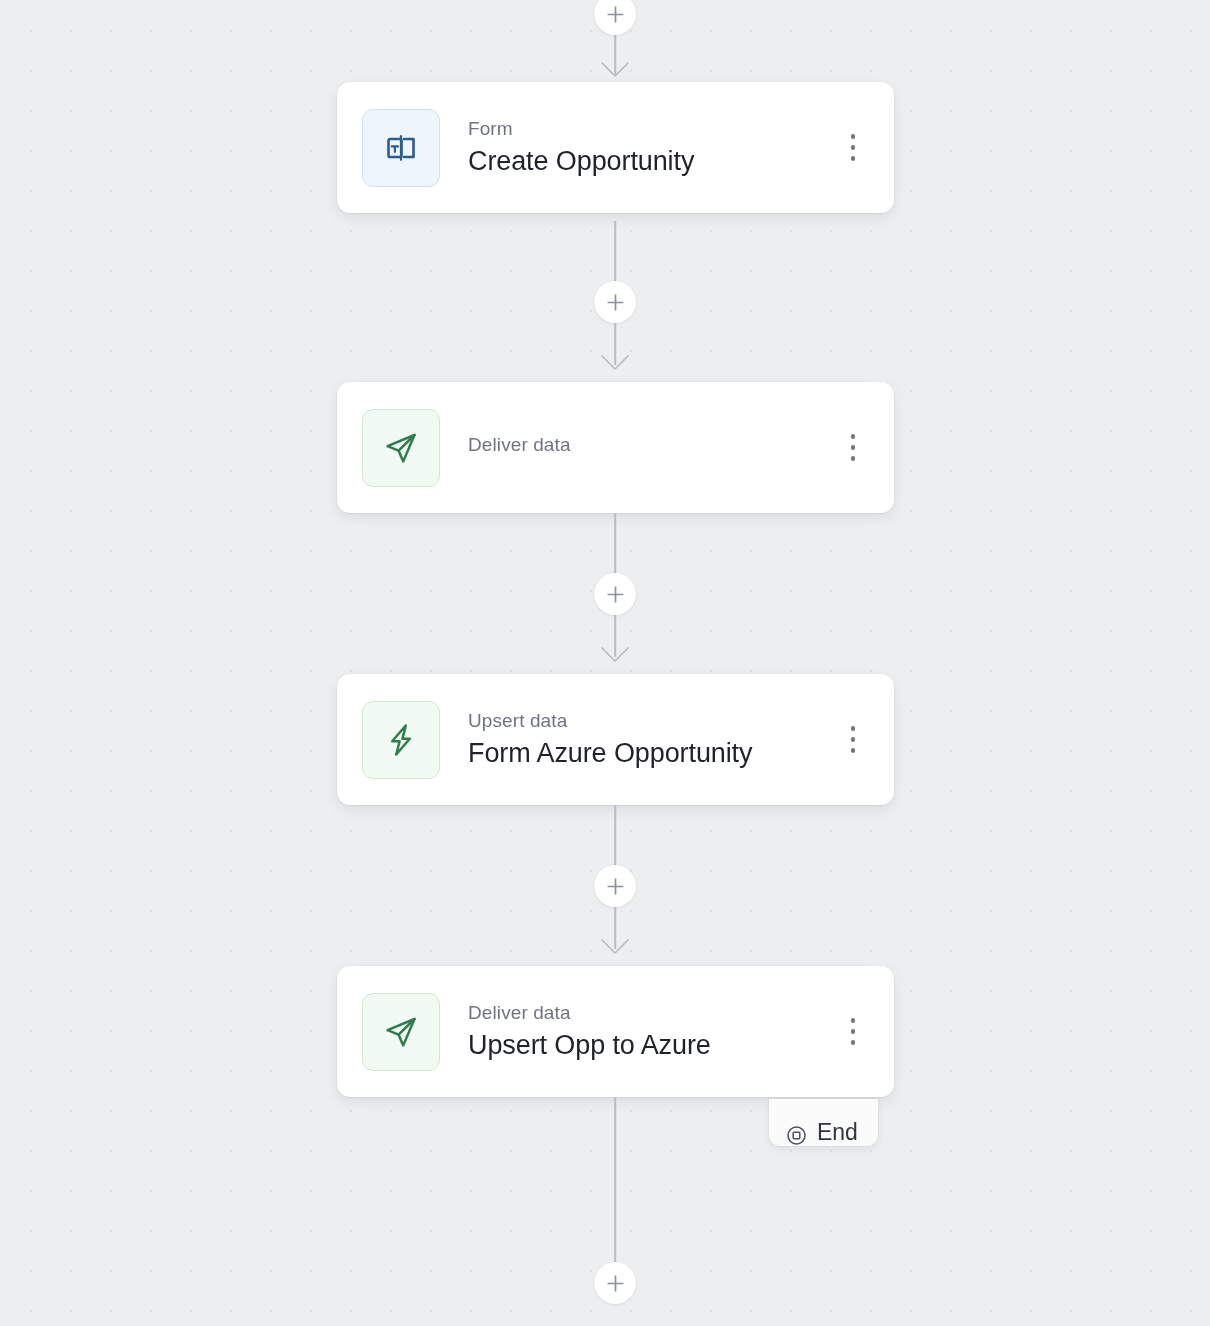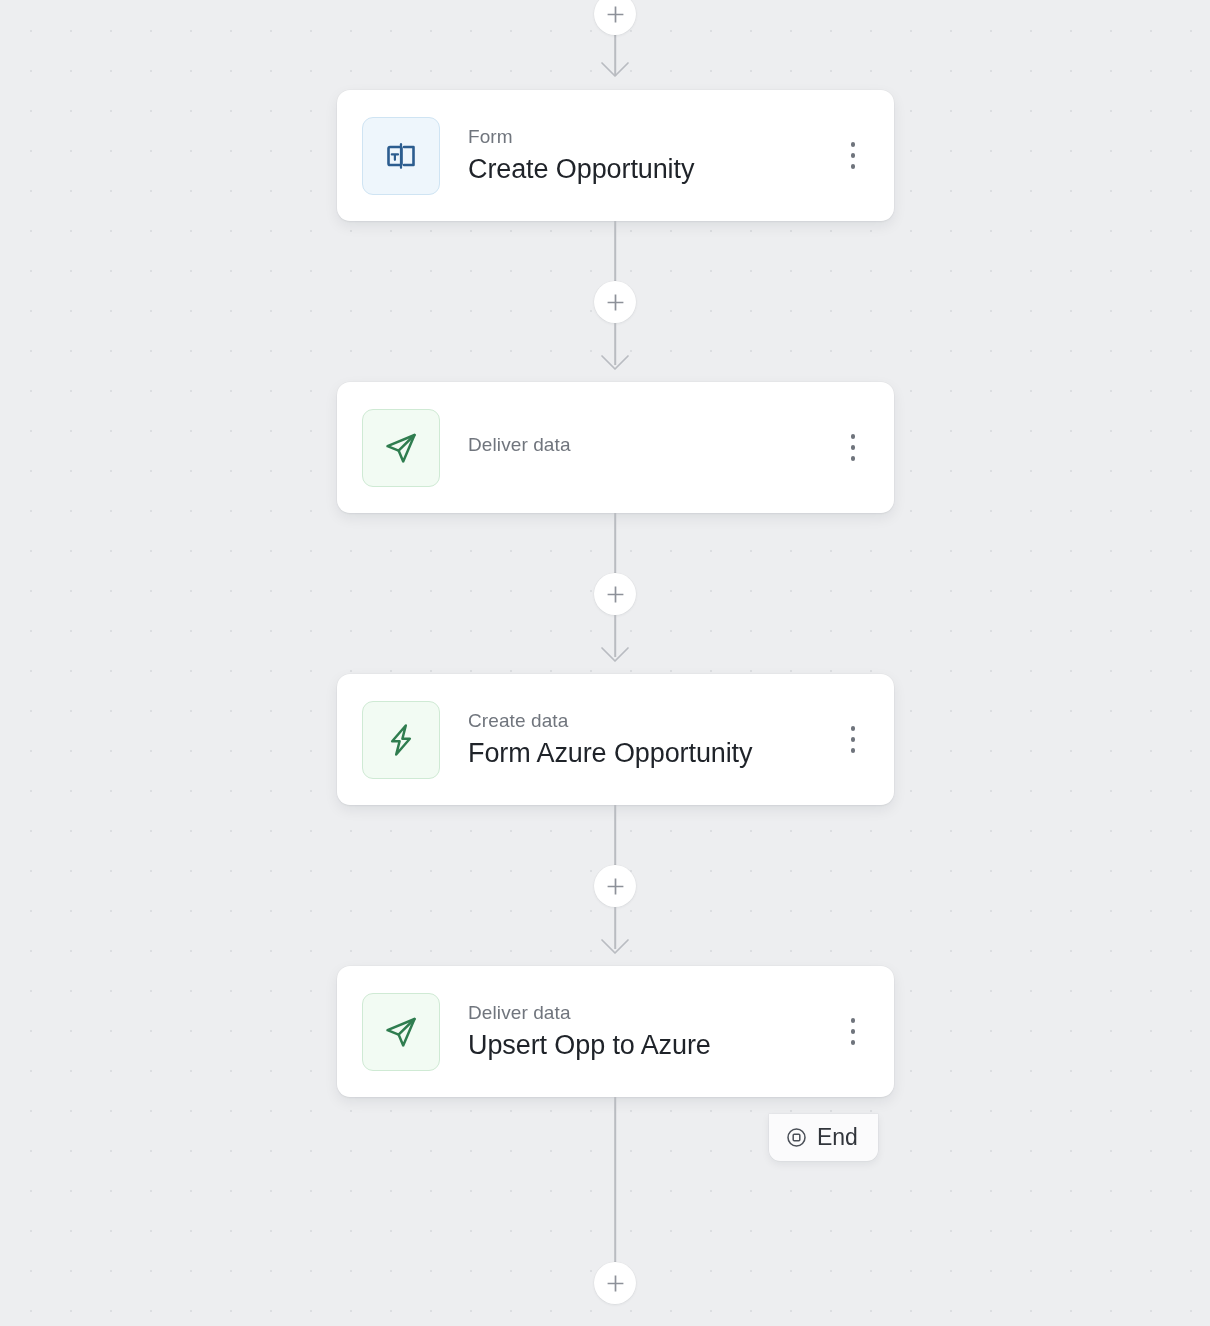--- a/index.html
+++ b/index.html
@@ -129,30 +129,29 @@
     width: 4.6px;
     height: 4.6px;
     border-radius: 50%;
     background: #6f747c;
   }
 
   
   .end-badge {
     position: absolute;
     display: flex;
-    align-items: center;
+    align-items: flex-end;
     gap: 10px;
     height: 47px;
     padding: 0 20px 0 17px;
     background: #fbfbfc;
     border-radius: 0 0 11px 11px;
     box-shadow: 0 3px 8px rgba(16,24,40,0.07),
                 0 0 0 0.5px rgba(16,24,40,0.05);
     cursor: pointer;
-    margin-top: 15px;
   }
   .end-badge .end-label {
     font-size: 23px;
     color: #31353b;
     letter-spacing: -0.1px;
   }
   .end-badge svg { display: block; }
 </style>
 </head>
 <body>
@@ -164,21 +163,21 @@
     <svg width="21" height="21" viewBox="0 0 21 21" aria-hidden="true">
       <path d="M10.5 2.6 V18.4 M2.6 10.5 H18.4" stroke="#8d9199" stroke-width="1.7" stroke-linecap="butt"></path>
     </svg>
   </div>
   <div class="arrow" style="top:61px;">
     <svg width="30" height="17" viewBox="0 0 30 17">
       <path d="M2 2 L15 15 L28 2" fill="none" stroke="#b9bcc1" stroke-width="1.7" stroke-linecap="round" stroke-linejoin="round"></path>
     </svg>
   </div>
 
-  <div class="node-card" style="top:90px;">
+  <div class="node-card" style="top:82px;">
     <div class="node-icon blue">
       <svg width="42" height="42" viewBox="0 0 42 42">
 
         <rect x="8.5" y="12" width="13" height="18" rx="1.6" fill="none" stroke="#2c5d8f" stroke-width="2.6"></rect>
         <path d="M11.8 19.4 h6.2 M14.9 19.4 v5.4" stroke="#2c5d8f" stroke-width="2.2" stroke-linecap="round"></path>
 
         <path d="M21 9.2 V32.8" stroke="#2c5d8f" stroke-width="2.2" stroke-linecap="round"></path>
 
         <path d="M24 12 H33.5 V30 H24" fill="none" stroke="#2c5d8f" stroke-width="2.6" stroke-linecap="round" stroke-linejoin="round"></path>
       </svg>
@@ -237,21 +236,21 @@
     </svg>
   </div>
 
   <div class="node-card" style="top:674px;">
     <div class="node-icon green">
       <svg width="44" height="44" viewBox="0 0 44 44">
         <path d="M26.8 7.5 L13.2 23.2 L20.6 23.2 L17.2 36.5 L30.8 20.8 L23.4 20.8 Z" fill="none" stroke="#2f7d4f" stroke-width="2.5" stroke-linejoin="round" stroke-linecap="round"></path>
       </svg>
     </div>
     <div class="node-text">
-      <div class="node-subtitle">Create data</div>
+      <div class="node-subtitle">Upsert data</div>
       <div class="node-title">Form Azure Opportunity</div>
     </div>
     <div class="node-menu">
       <i></i>
         <i></i>
         <i></i>
     </div>
   </div>
 
   <div class="rail" style="top:805px; height:60px;"></div>

